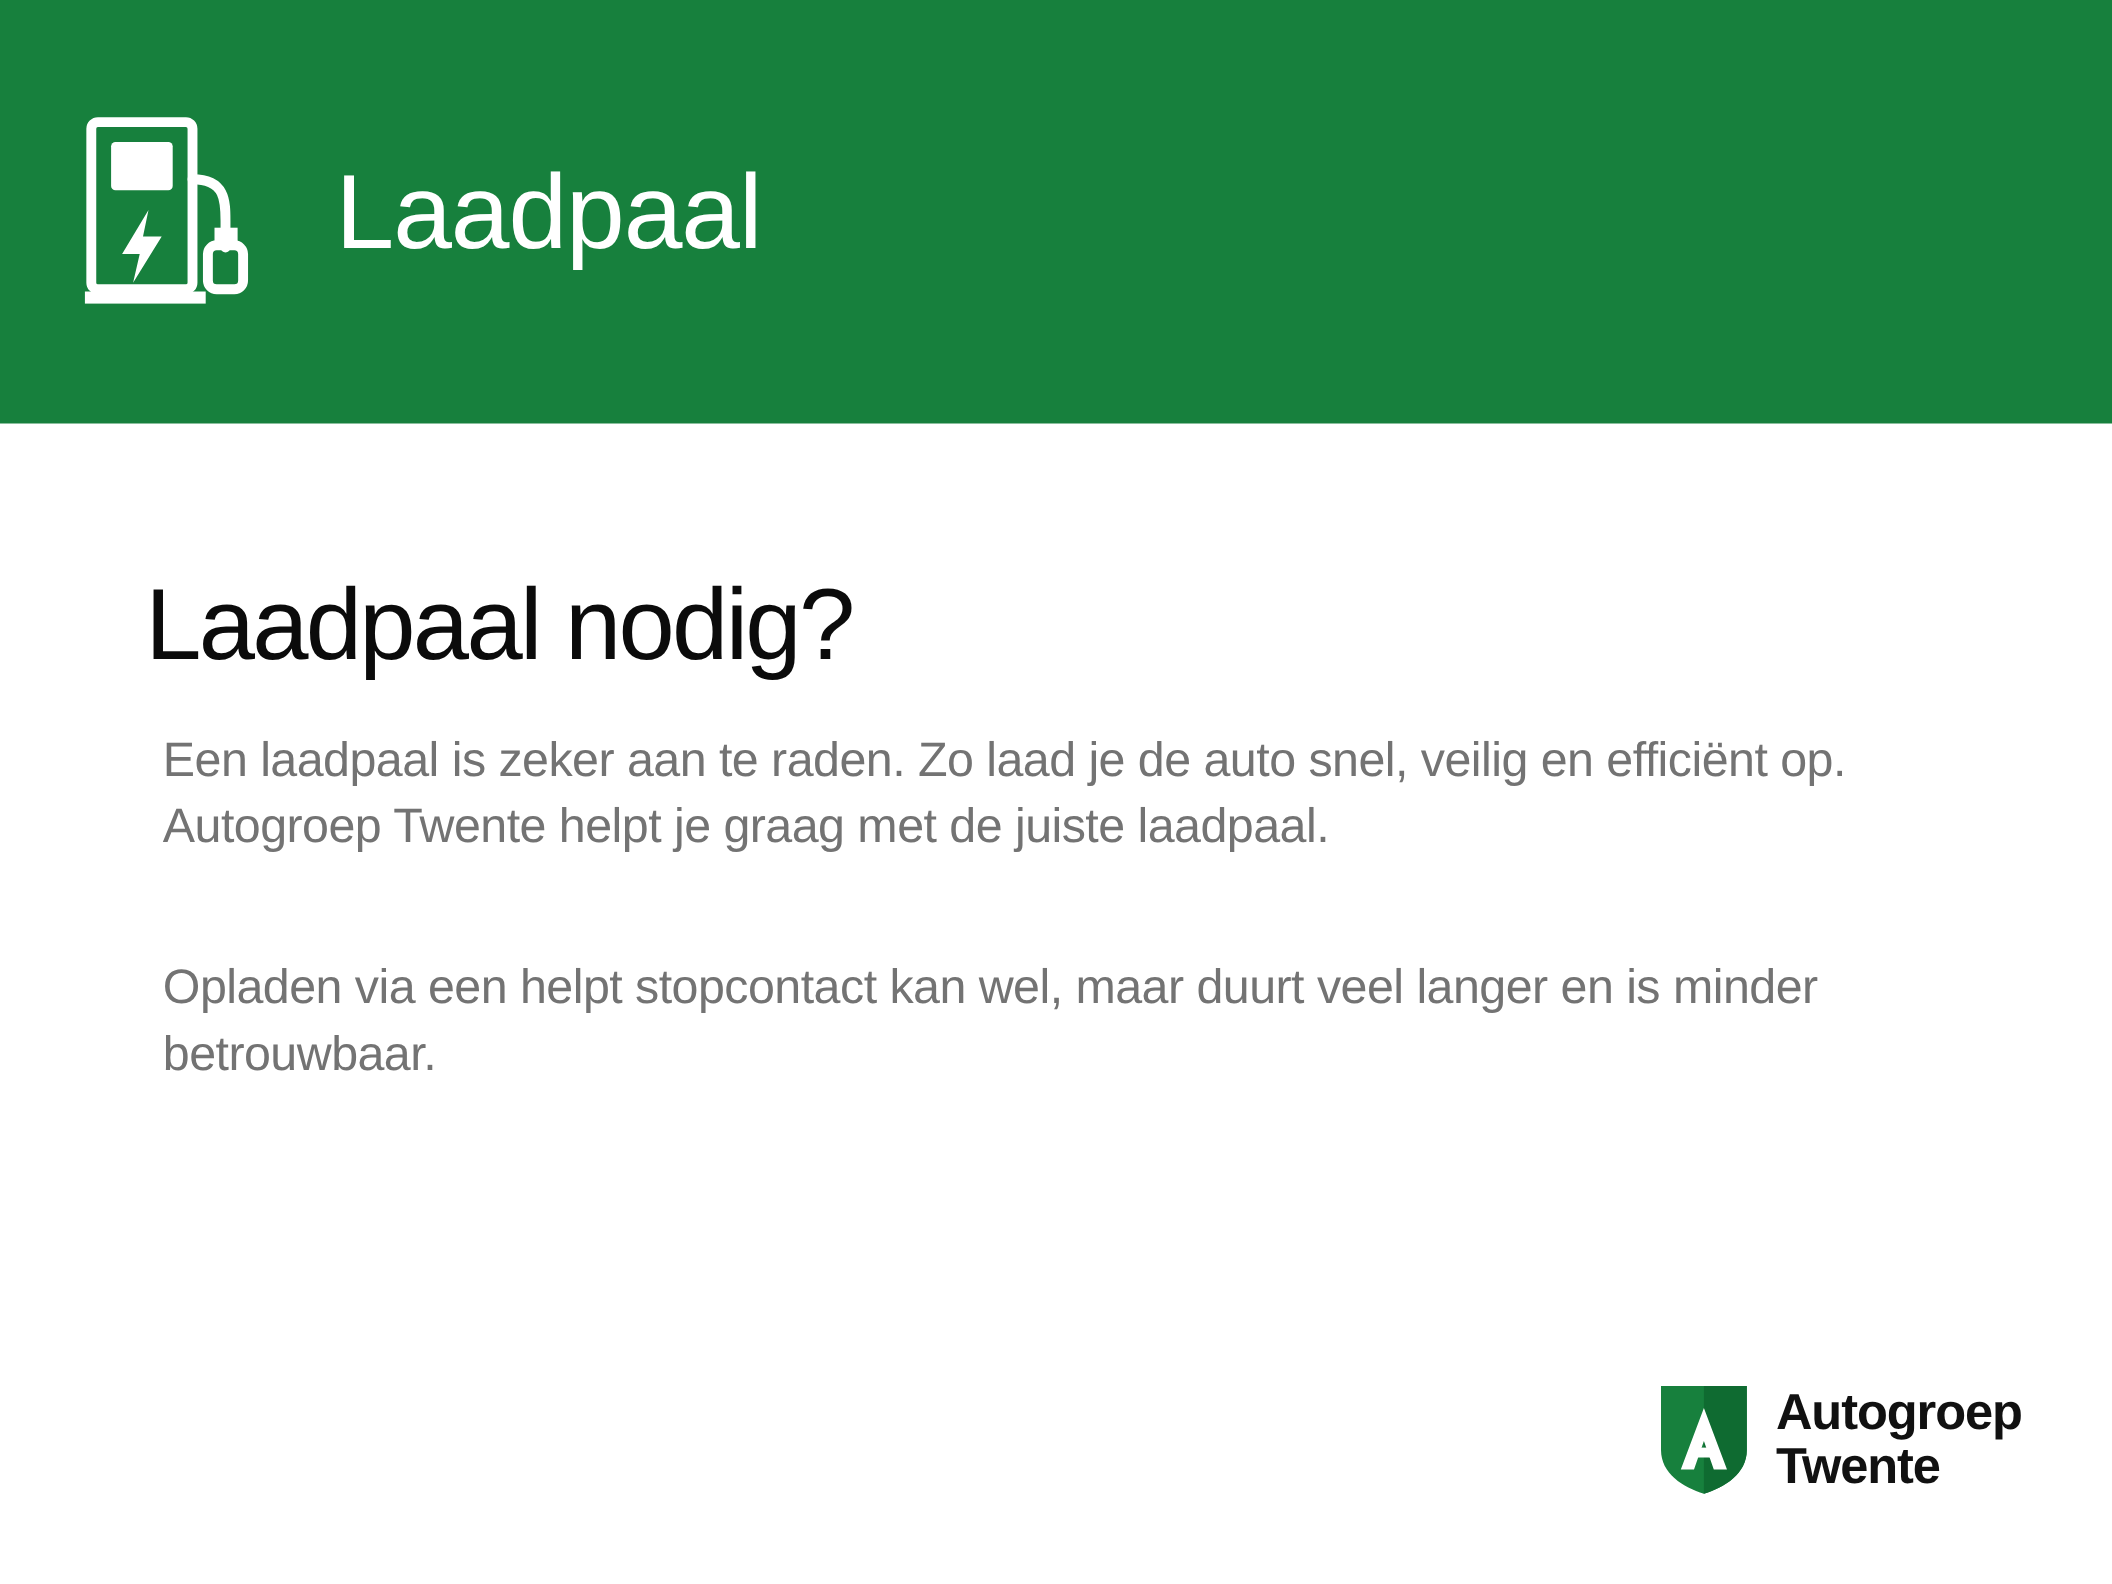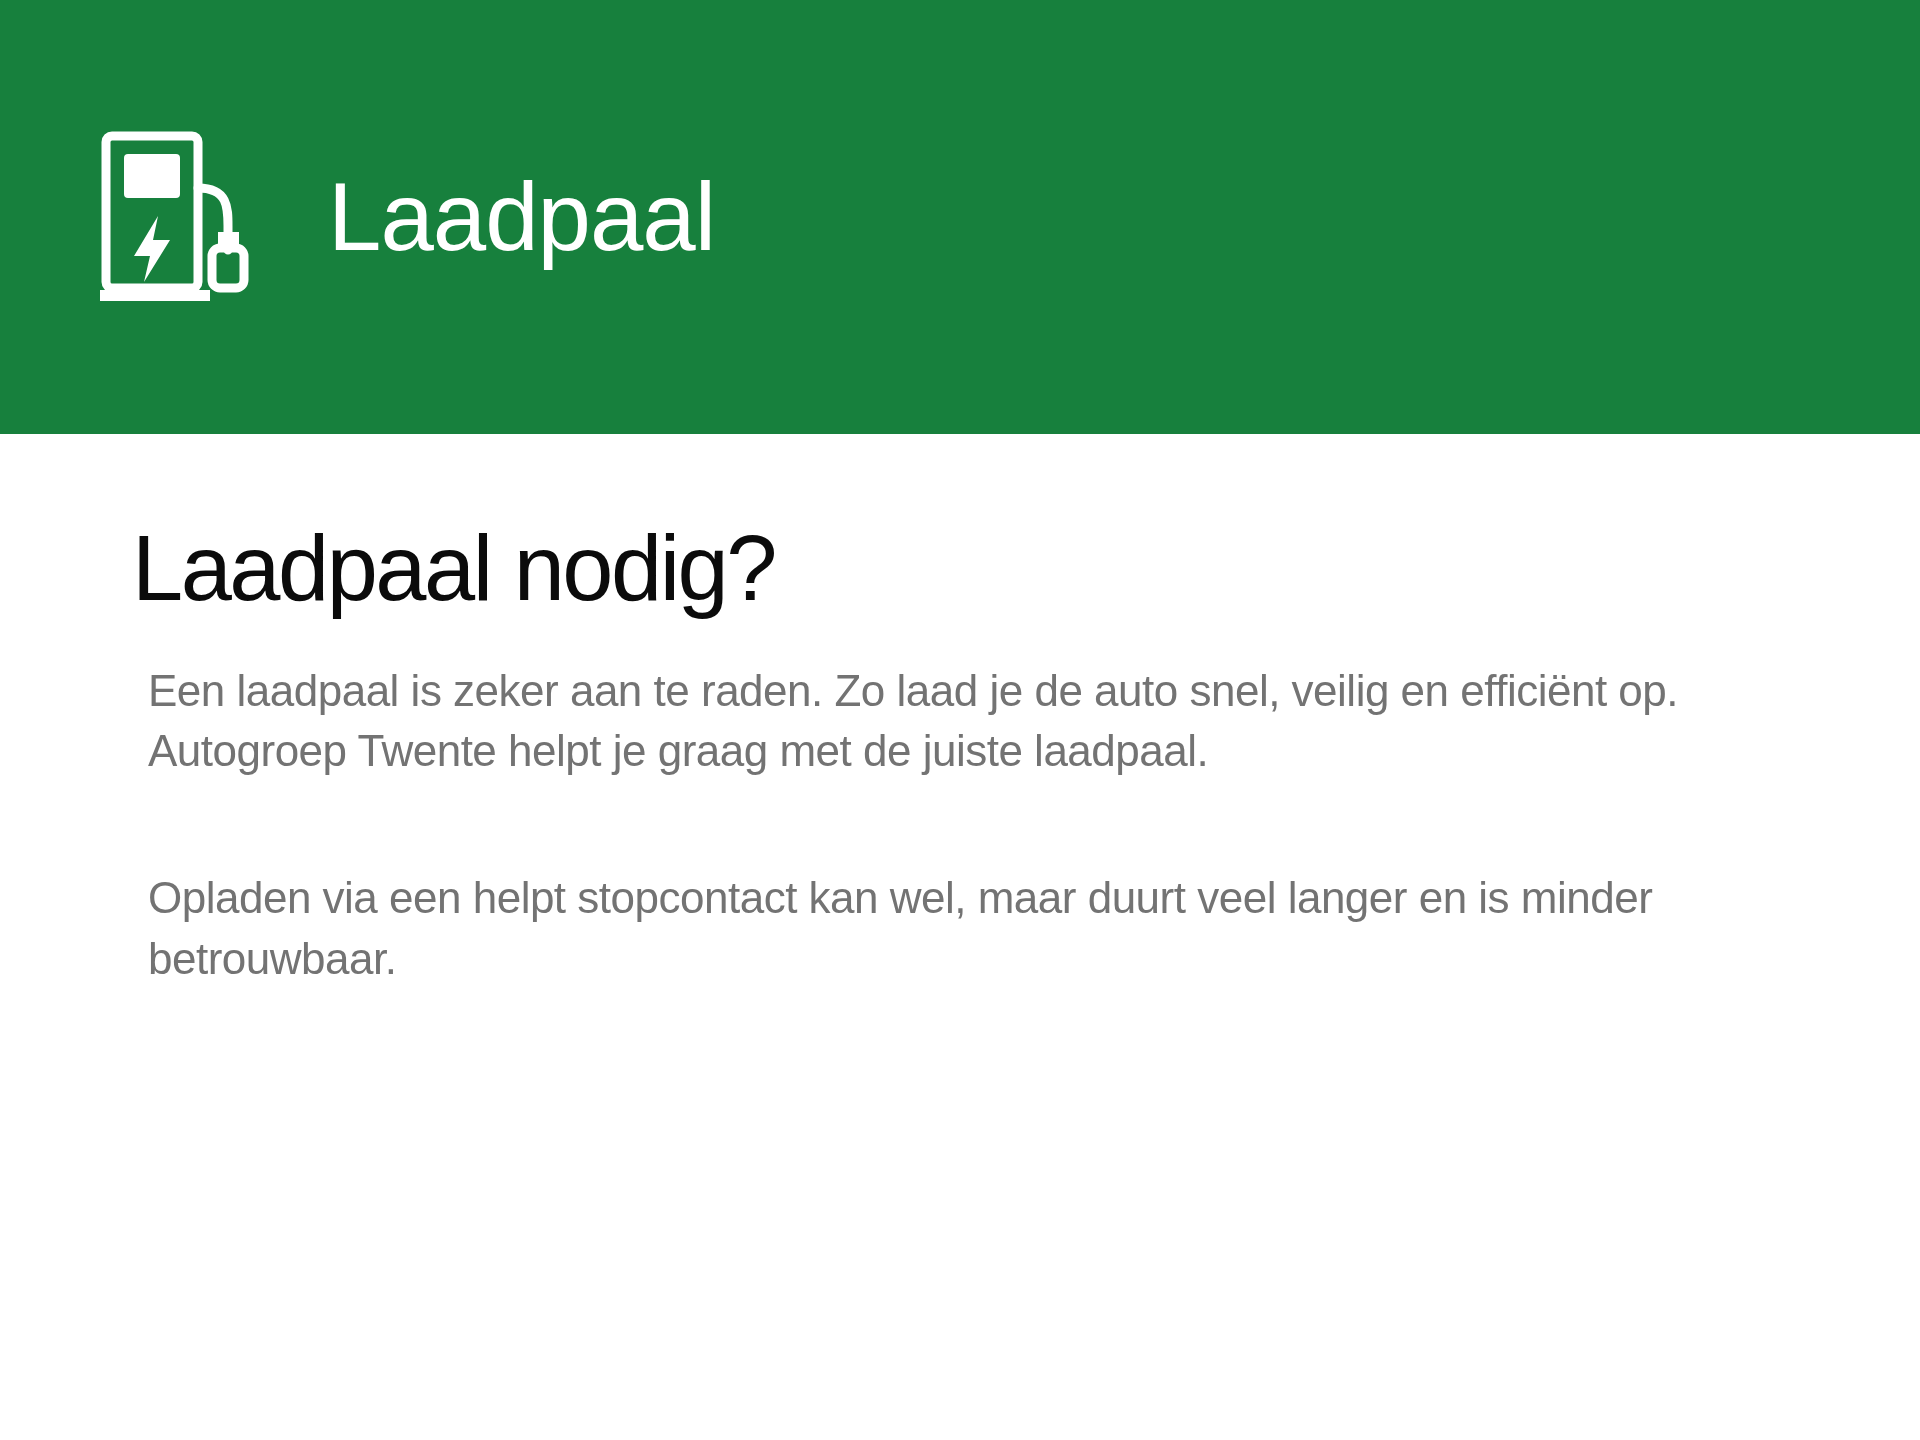--- a/index.html
+++ b/index.html
@@ -19,26 +19,26 @@
     height: 1440px;
     background: #ffffff;
   }
 
   
   .header {
     position: absolute;
     left: 0;
     top: 0;
     width: 1920px;
-    height: 434px;
+    height: 385px;
     background: #17803d;
     display: flex;
     align-items: center;
     box-sizing: border-box;
-    padding-left: 100px;
+    padding-left: 77px;
   }
   .header-icon {
     width: 160px;
     height: 175px;
     flex: 0 0 auto;
     display: block;
   }
   .header-title {
     margin-left: 68px;
     color: #ffffff;
@@ -126,14 +126,26 @@
     </span>
     <div class="header-title">Laadpaal</div>
   </div>
 
   <div class="content">
     <h1 class="headline">Laadpaal nodig?</h1>
     <p class="para">Een laadpaal is zeker aan te raden. Zo laad je de auto snel, veilig en efficiënt op. Autogroep Twente helpt je graag met de juiste laadpaal.</p>
     <p class="para">Opladen via een helpt stopcontact kan wel, maar duurt veel langer en is minder betrouwbaar.</p>
   </div>
 
+  <div class="logo">
+    <span>
+      <svg class="logo-mark" viewBox="0 0 86 108" xmlns="http://www.w3.org/2000/svg" aria-hidden="true">
+        <path d="M4 6 H82 V64 C82 86, 62 98, 43 104 C24 98, 4 86, 4 64 Z" fill="#17803d"></path>
+        <path d="M43 104 C62 98, 82 86, 82 64 V6 H43 Z" fill="#0f6b31"></path>
+        <path d="M43 26 L64 82 H52 L43 56 L34 82 H22 Z" fill="#ffffff"></path>
+        <rect x="32" y="62" width="22" height="9" fill="#ffffff"></rect>
+      </svg>
+    </span>
+    <div class="logo-text">Autogroep
+Twente</div>
+  </div>
 
 </div>
 
 </body></html>

